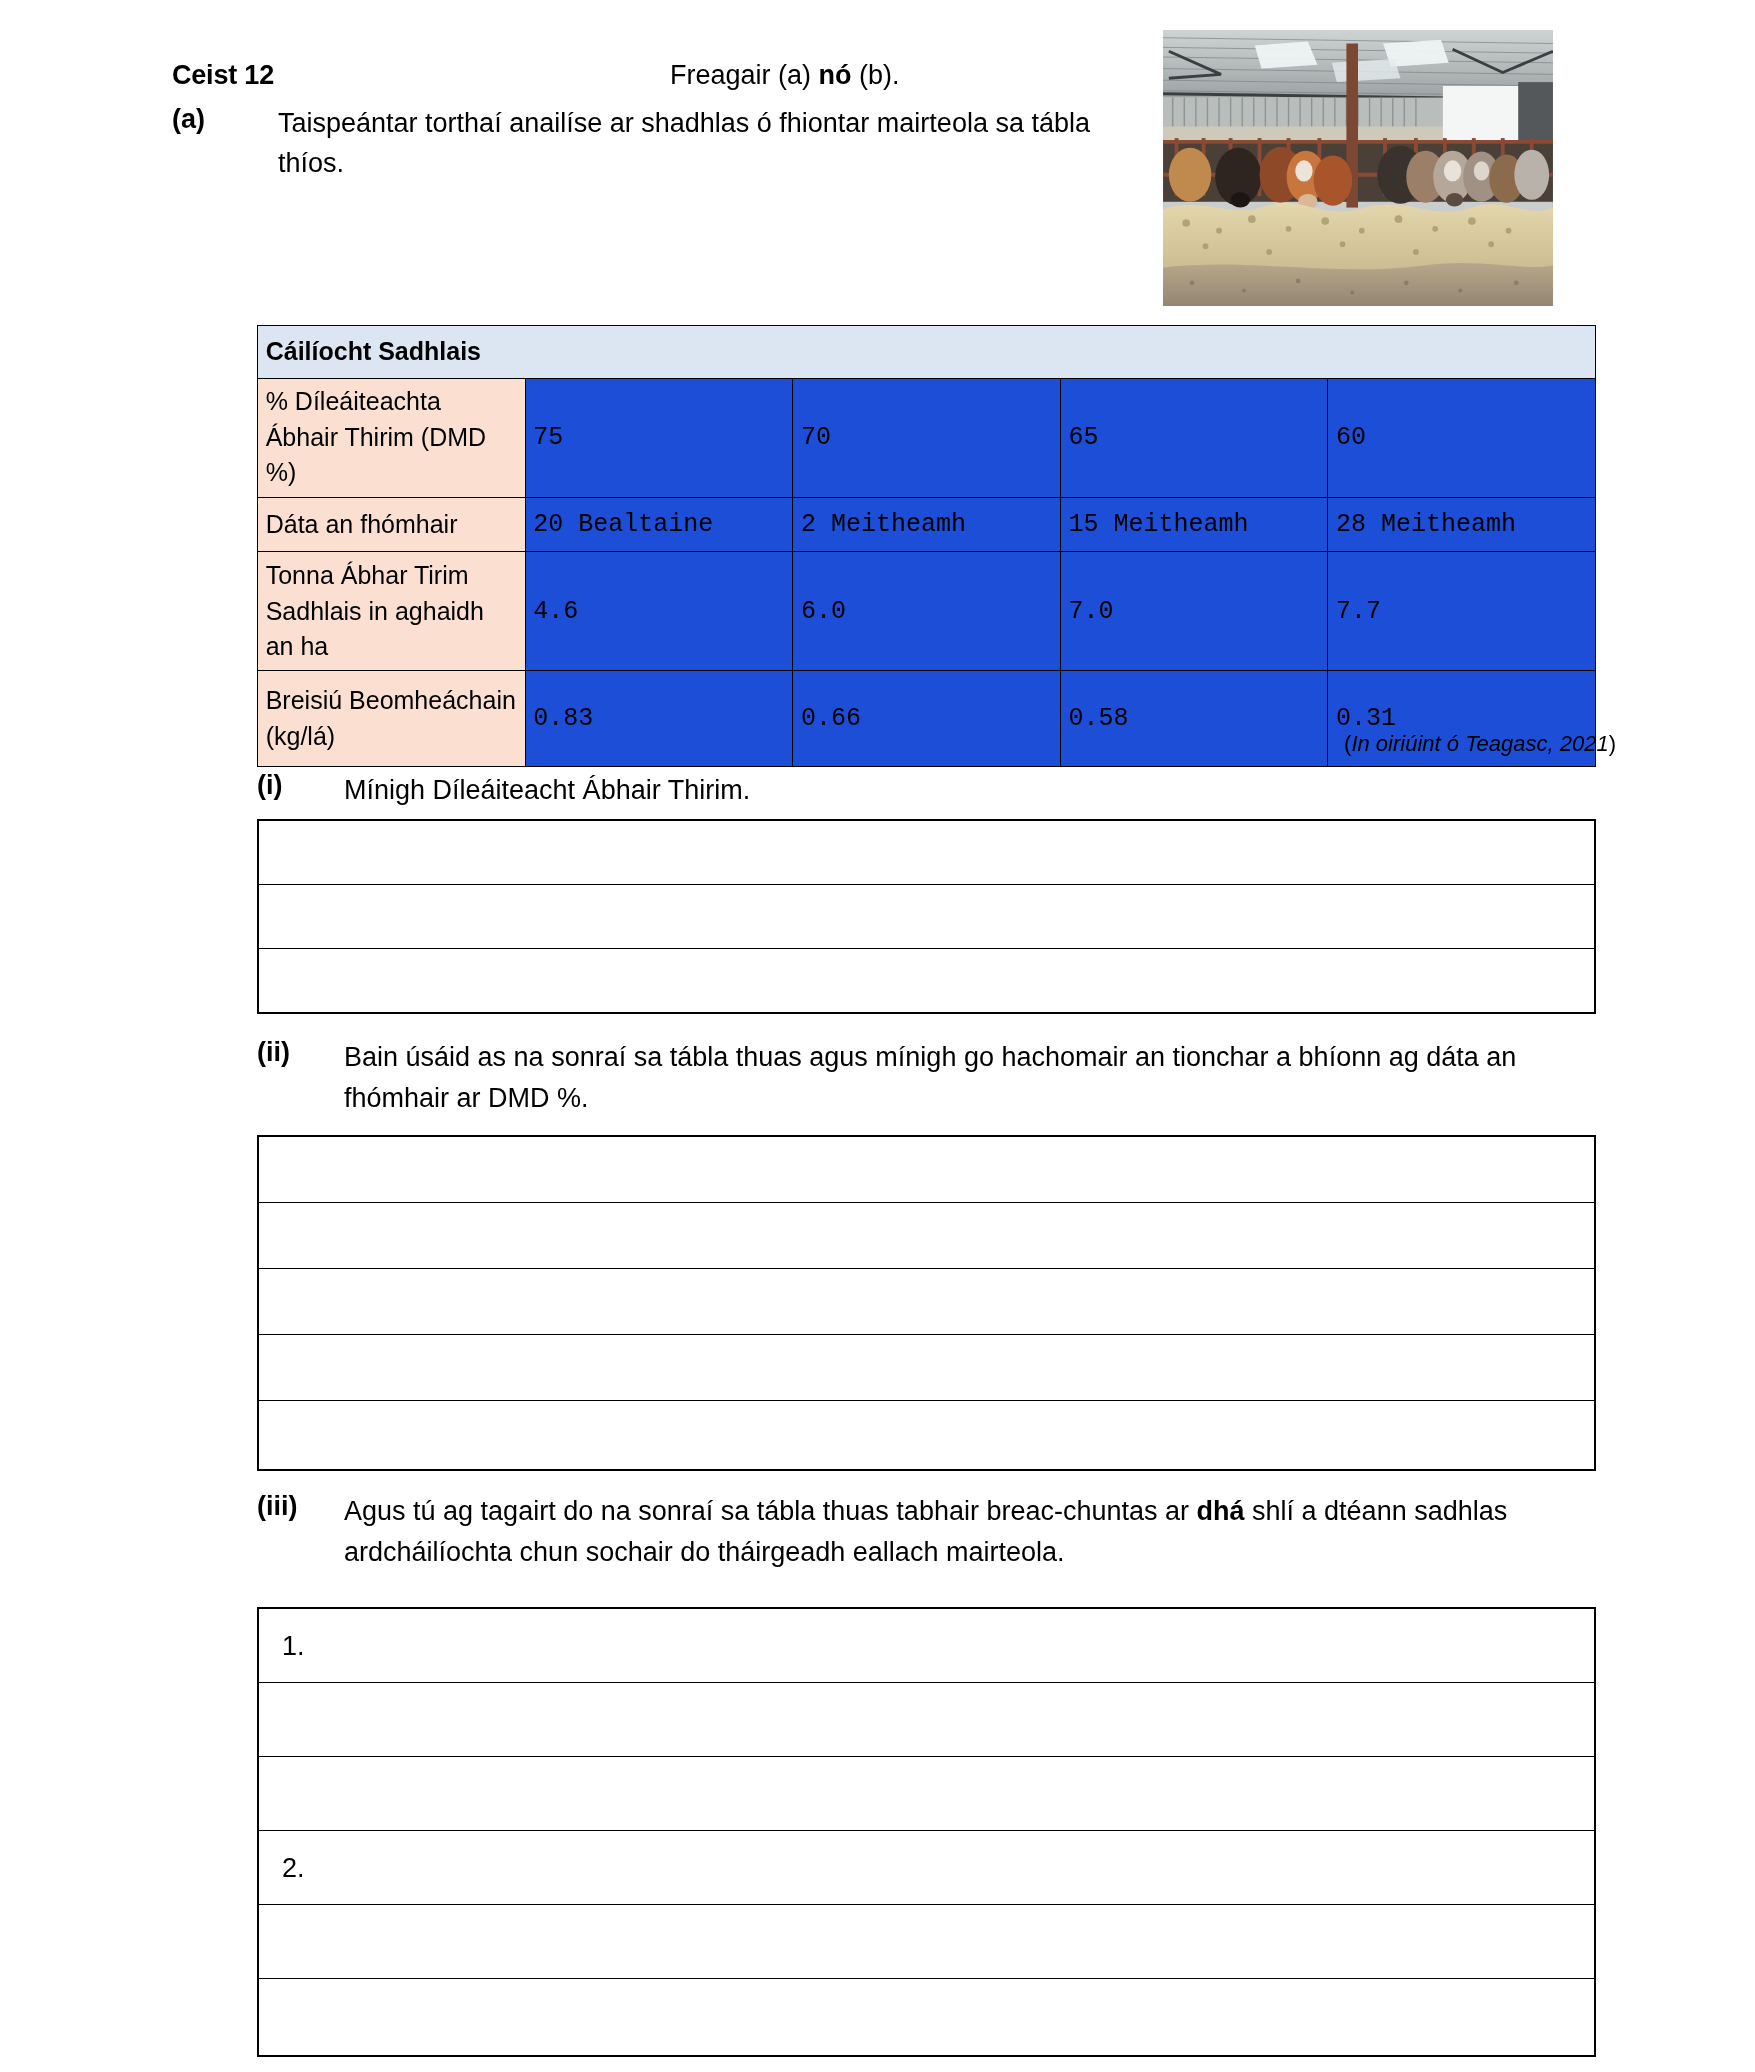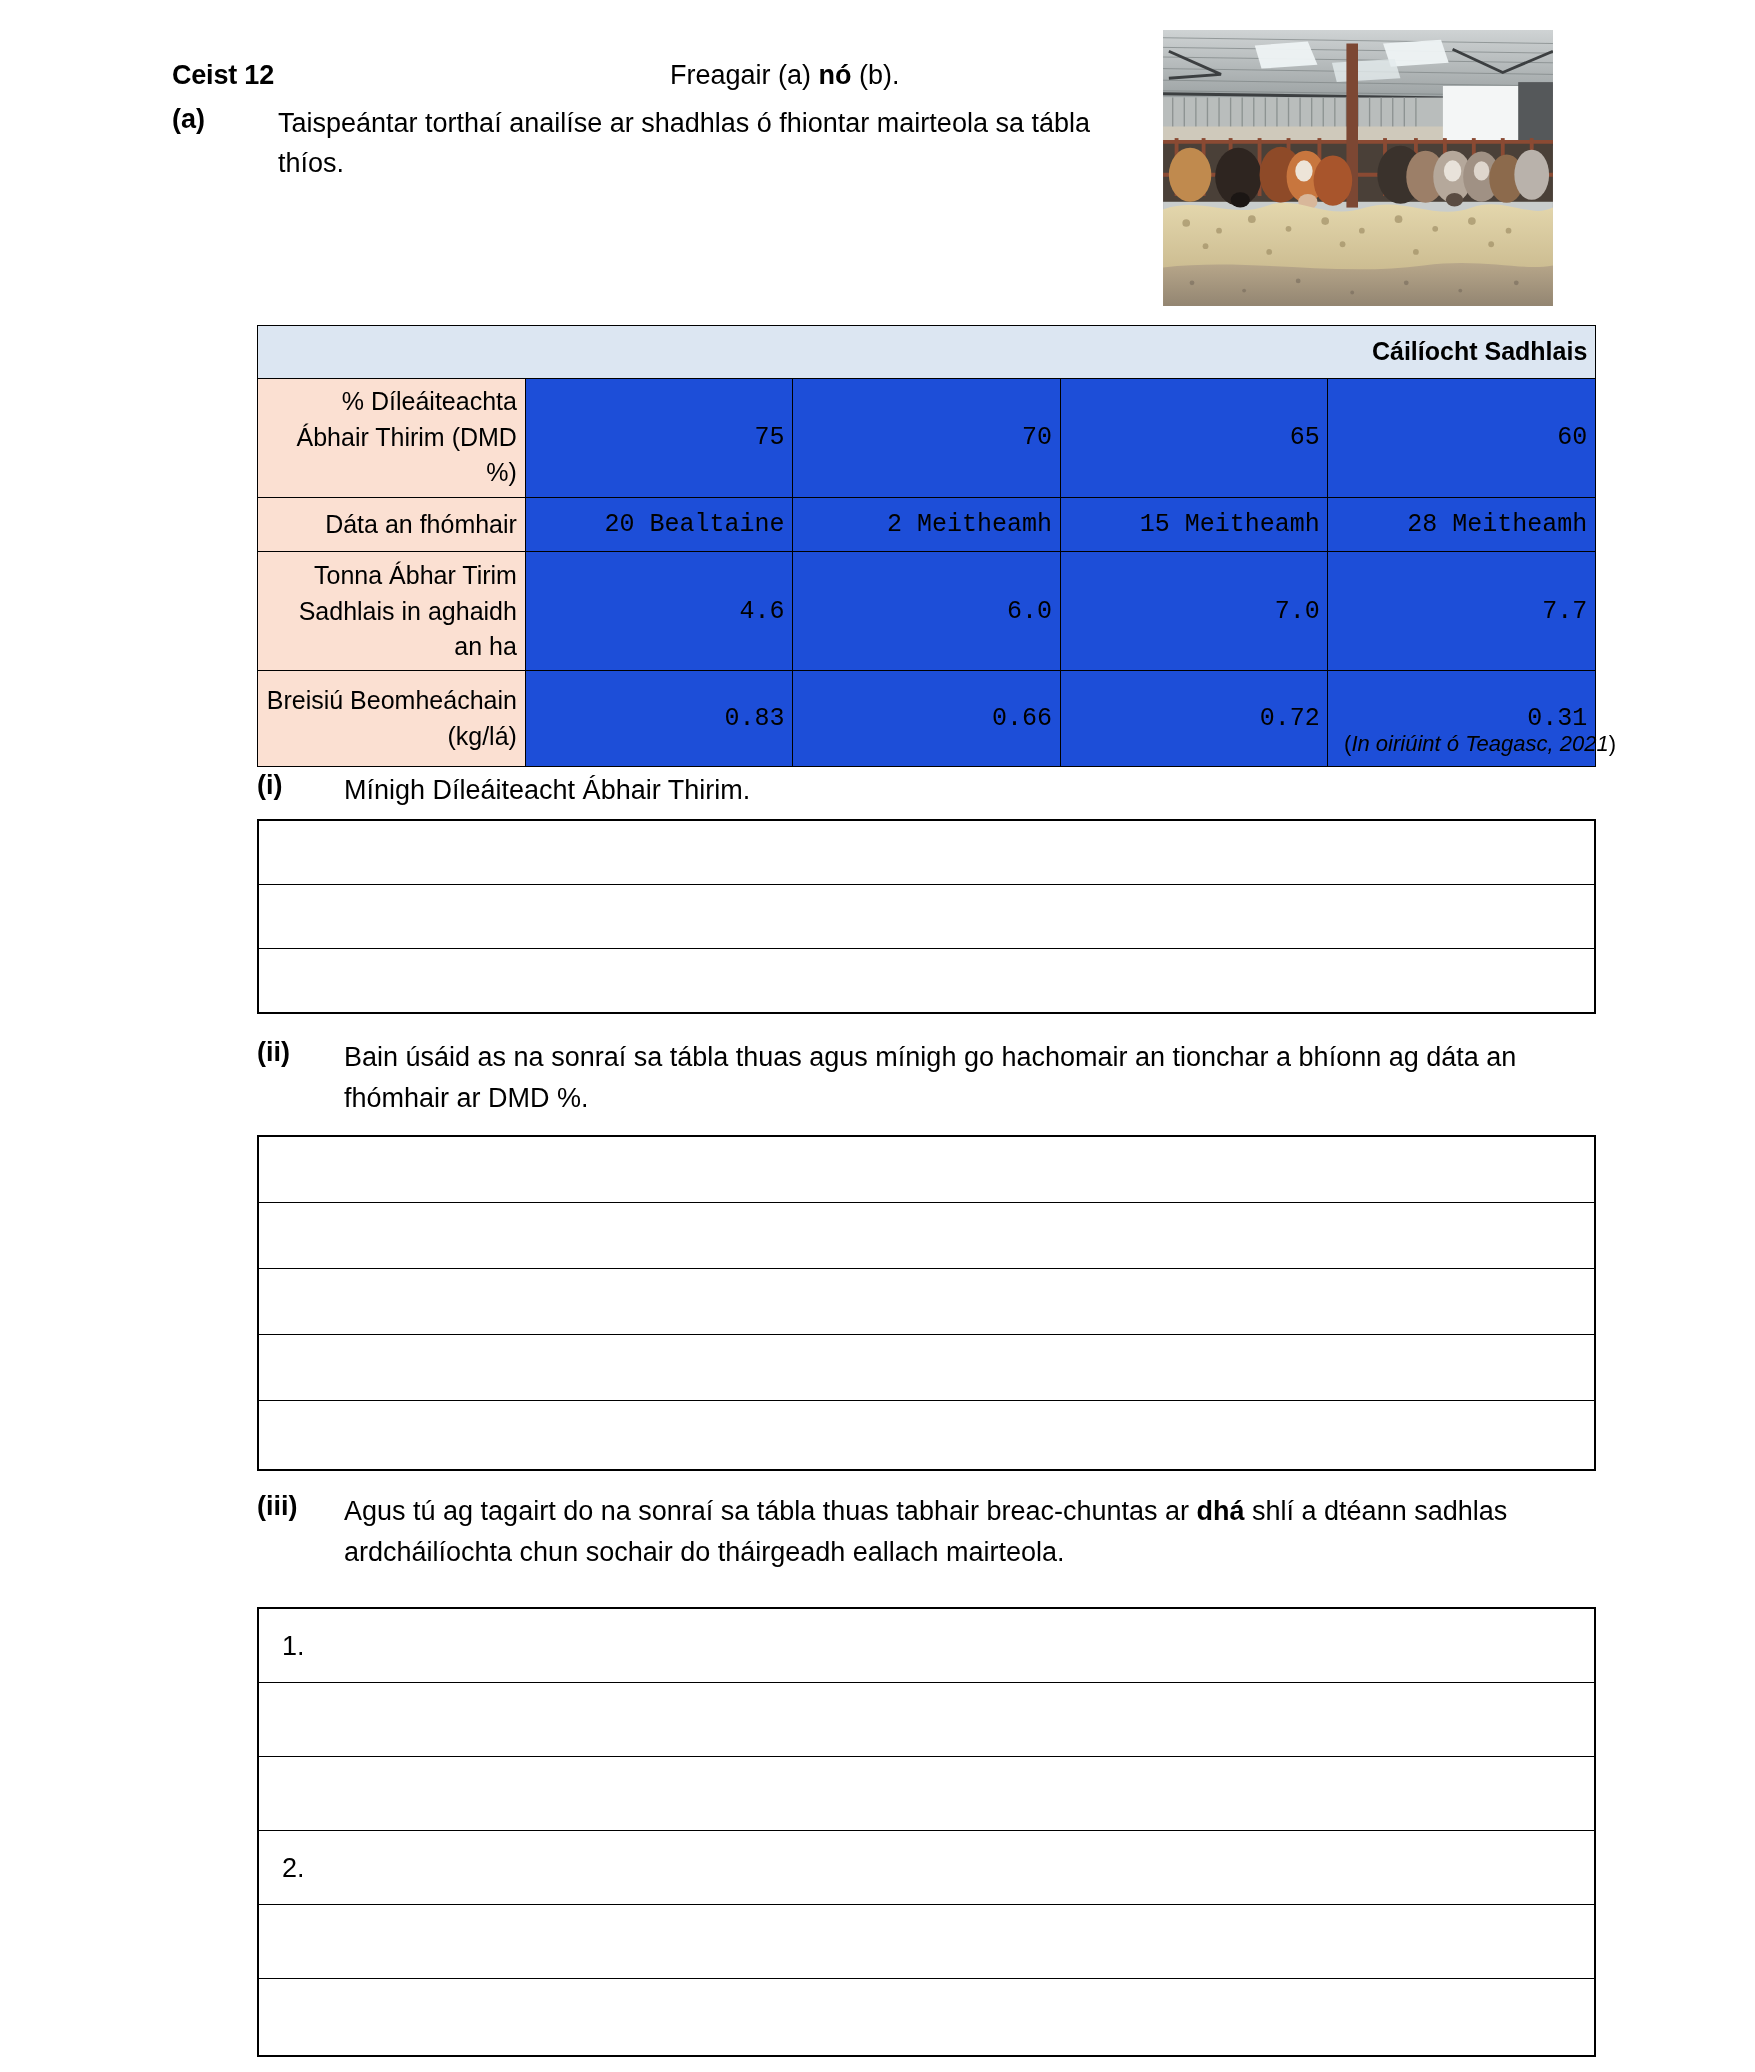--- a/index.html
+++ b/index.html
@@ -76,21 +76,21 @@
     position: absolute;
     left: 249px; top: 325px;
     width: 1339px;
     border-collapse: collapse;
     table-layout: fixed;
     font-size: 25px;
   }
   .tbl td, .tbl th {
     border: 1.5px solid #000000;
     padding: 5.8px 7.7px;
-    text-align: right;
+    text-align: left;
     vertical-align: middle;
     font-weight: normal;
     line-height: 1.42;
   }
   .tbl .title-cell {
     background: #dce6f2;
     font-weight: bold;
     height: 42px;
     padding: 4.8px 7.7px;
   }
@@ -354,21 +354,21 @@
         <td class="num">6.0</td>
         <td class="num">7.0</td>
         <td class="num">7.7</td>
       </tr>
 
 
       <tr class="r-tall">
         <td class="lbl">Breisiú Beomheáchain (kg/lá)</td>
         <td class="num">0.83</td>
         <td class="num">0.66</td>
-        <td class="num">0.72</td>
+        <td class="num">0.58</td>
         <td class="num">0.31</td>
       </tr>
     </tbody>
   </table>
 
   <div class="attribution"><span class="paren">(</span><span>In oiriúint ó Teagasc, 2021</span><span class="paren">)</span></div>
 
   <div class="subq" id="subq-i">
     <span class="roman">(i)</span>
     <span class="body">Mínigh Díleáiteacht Ábhair Thirim.</span>

